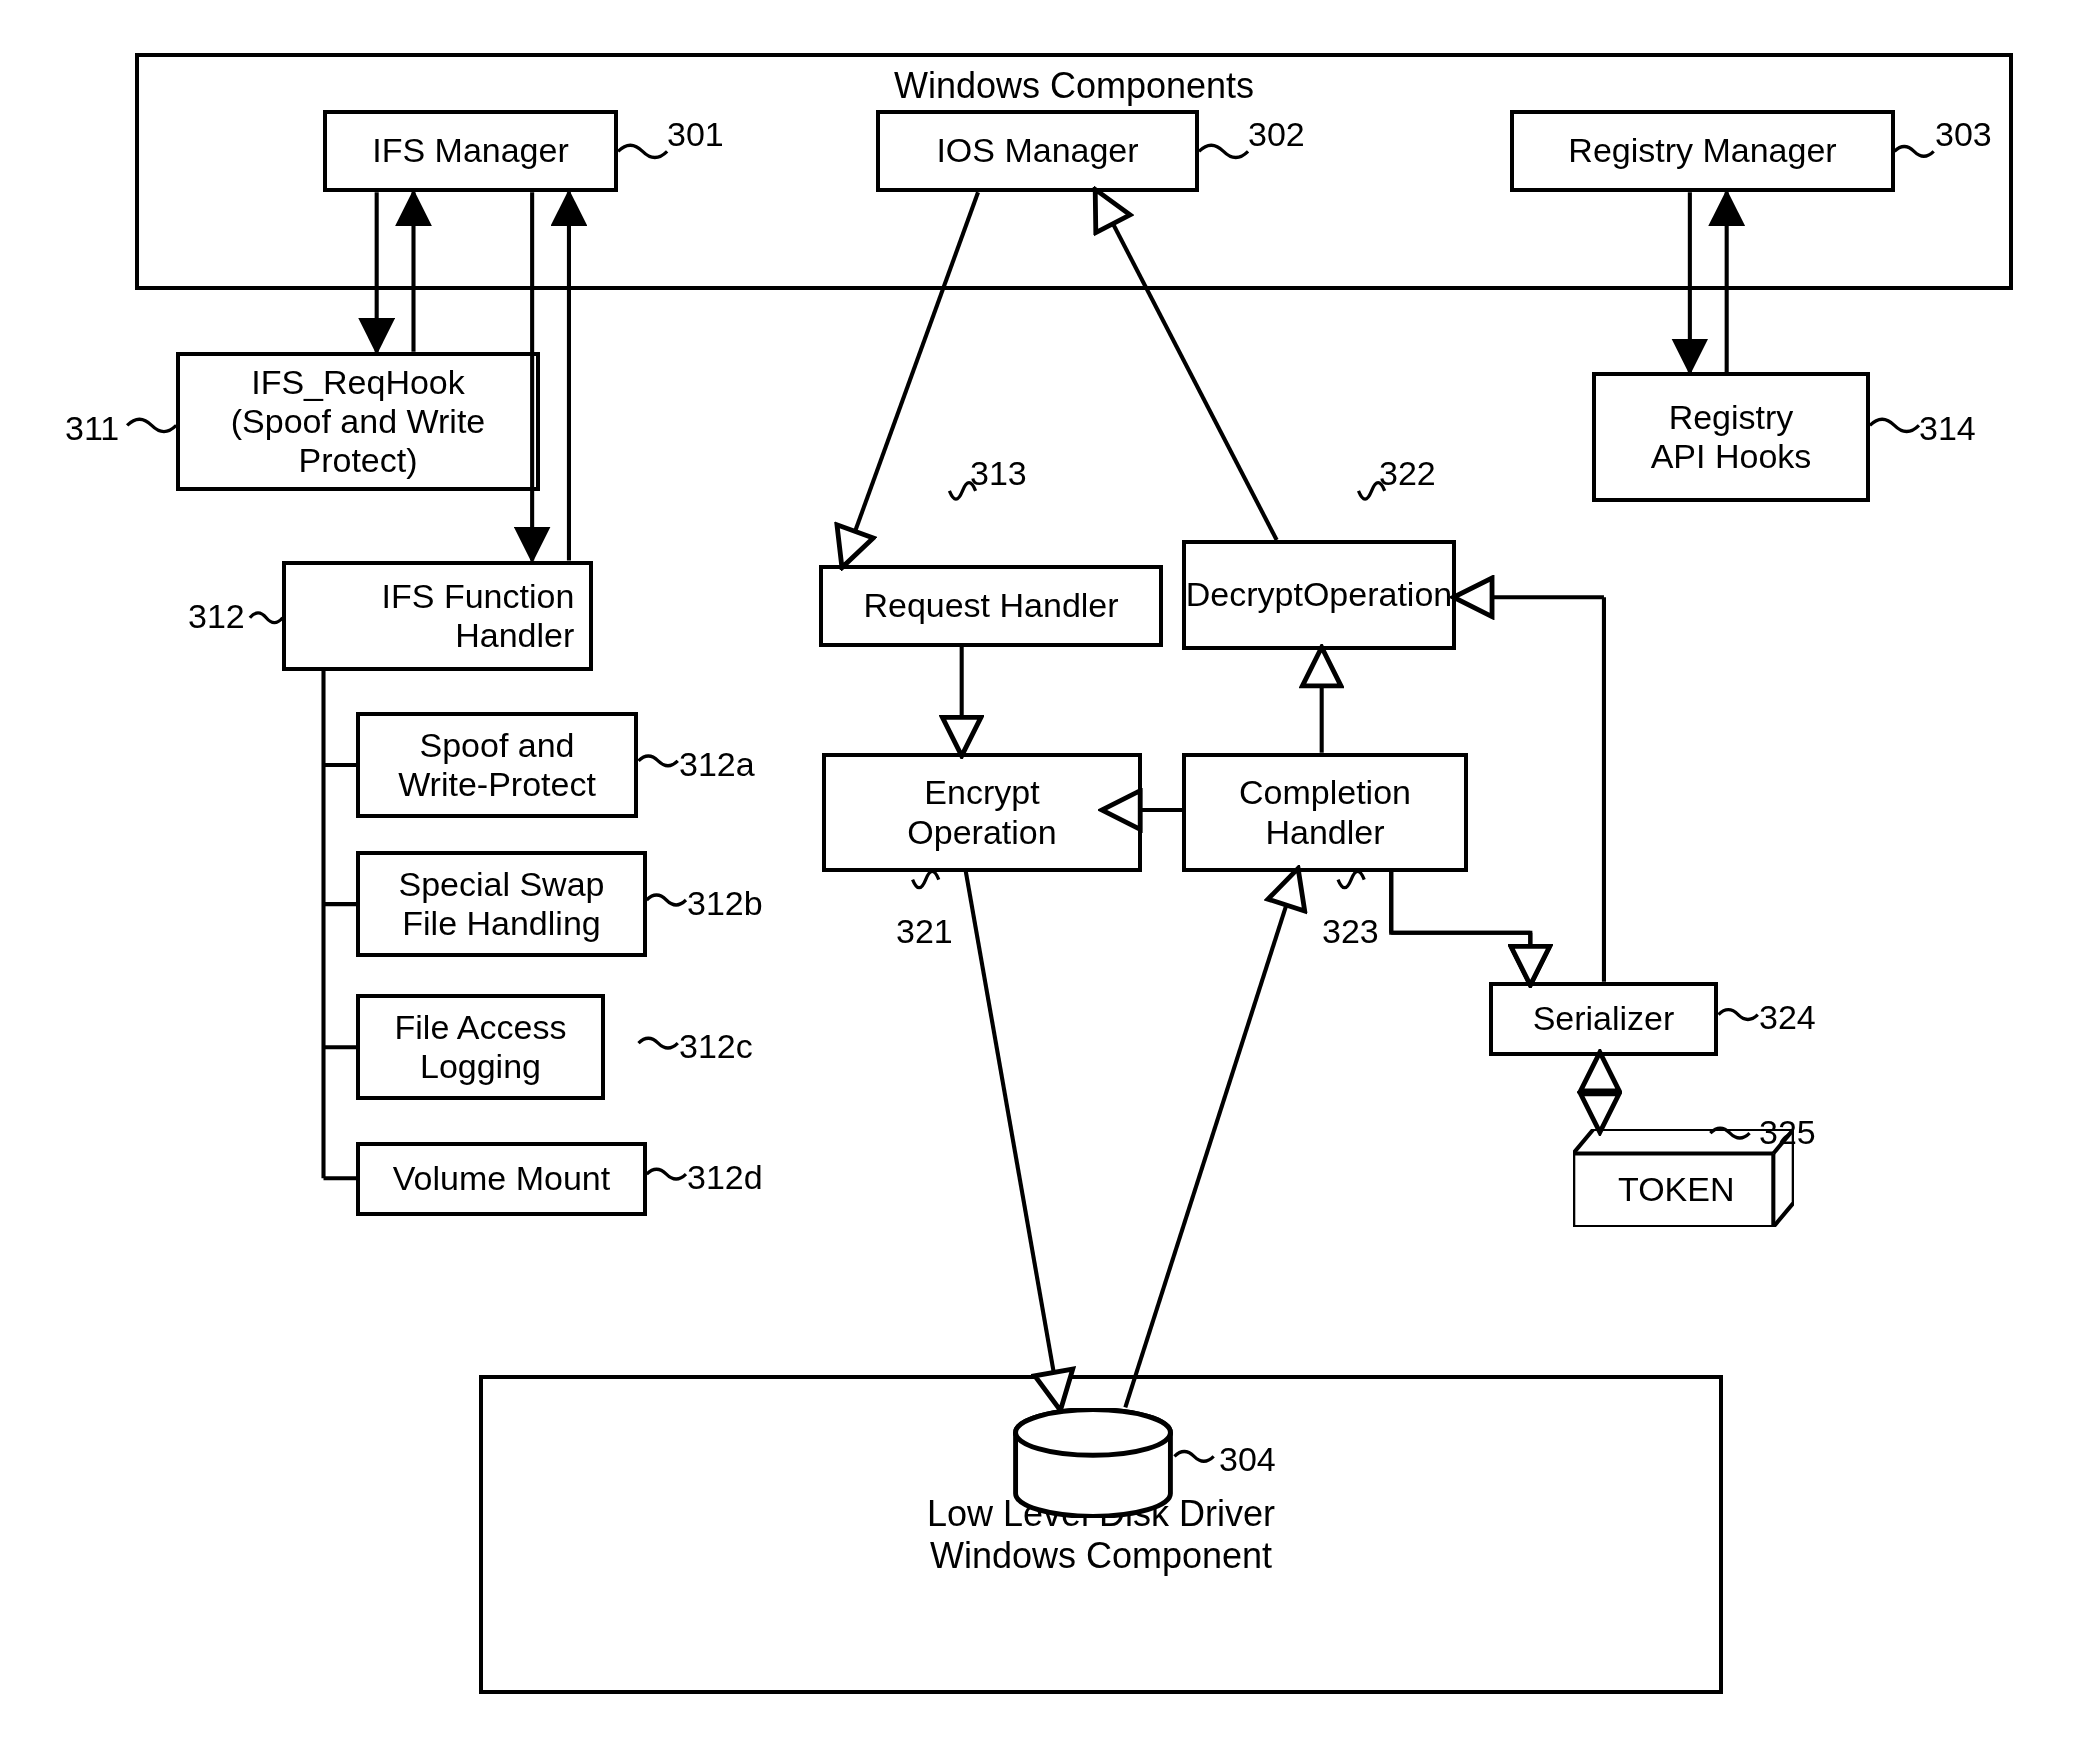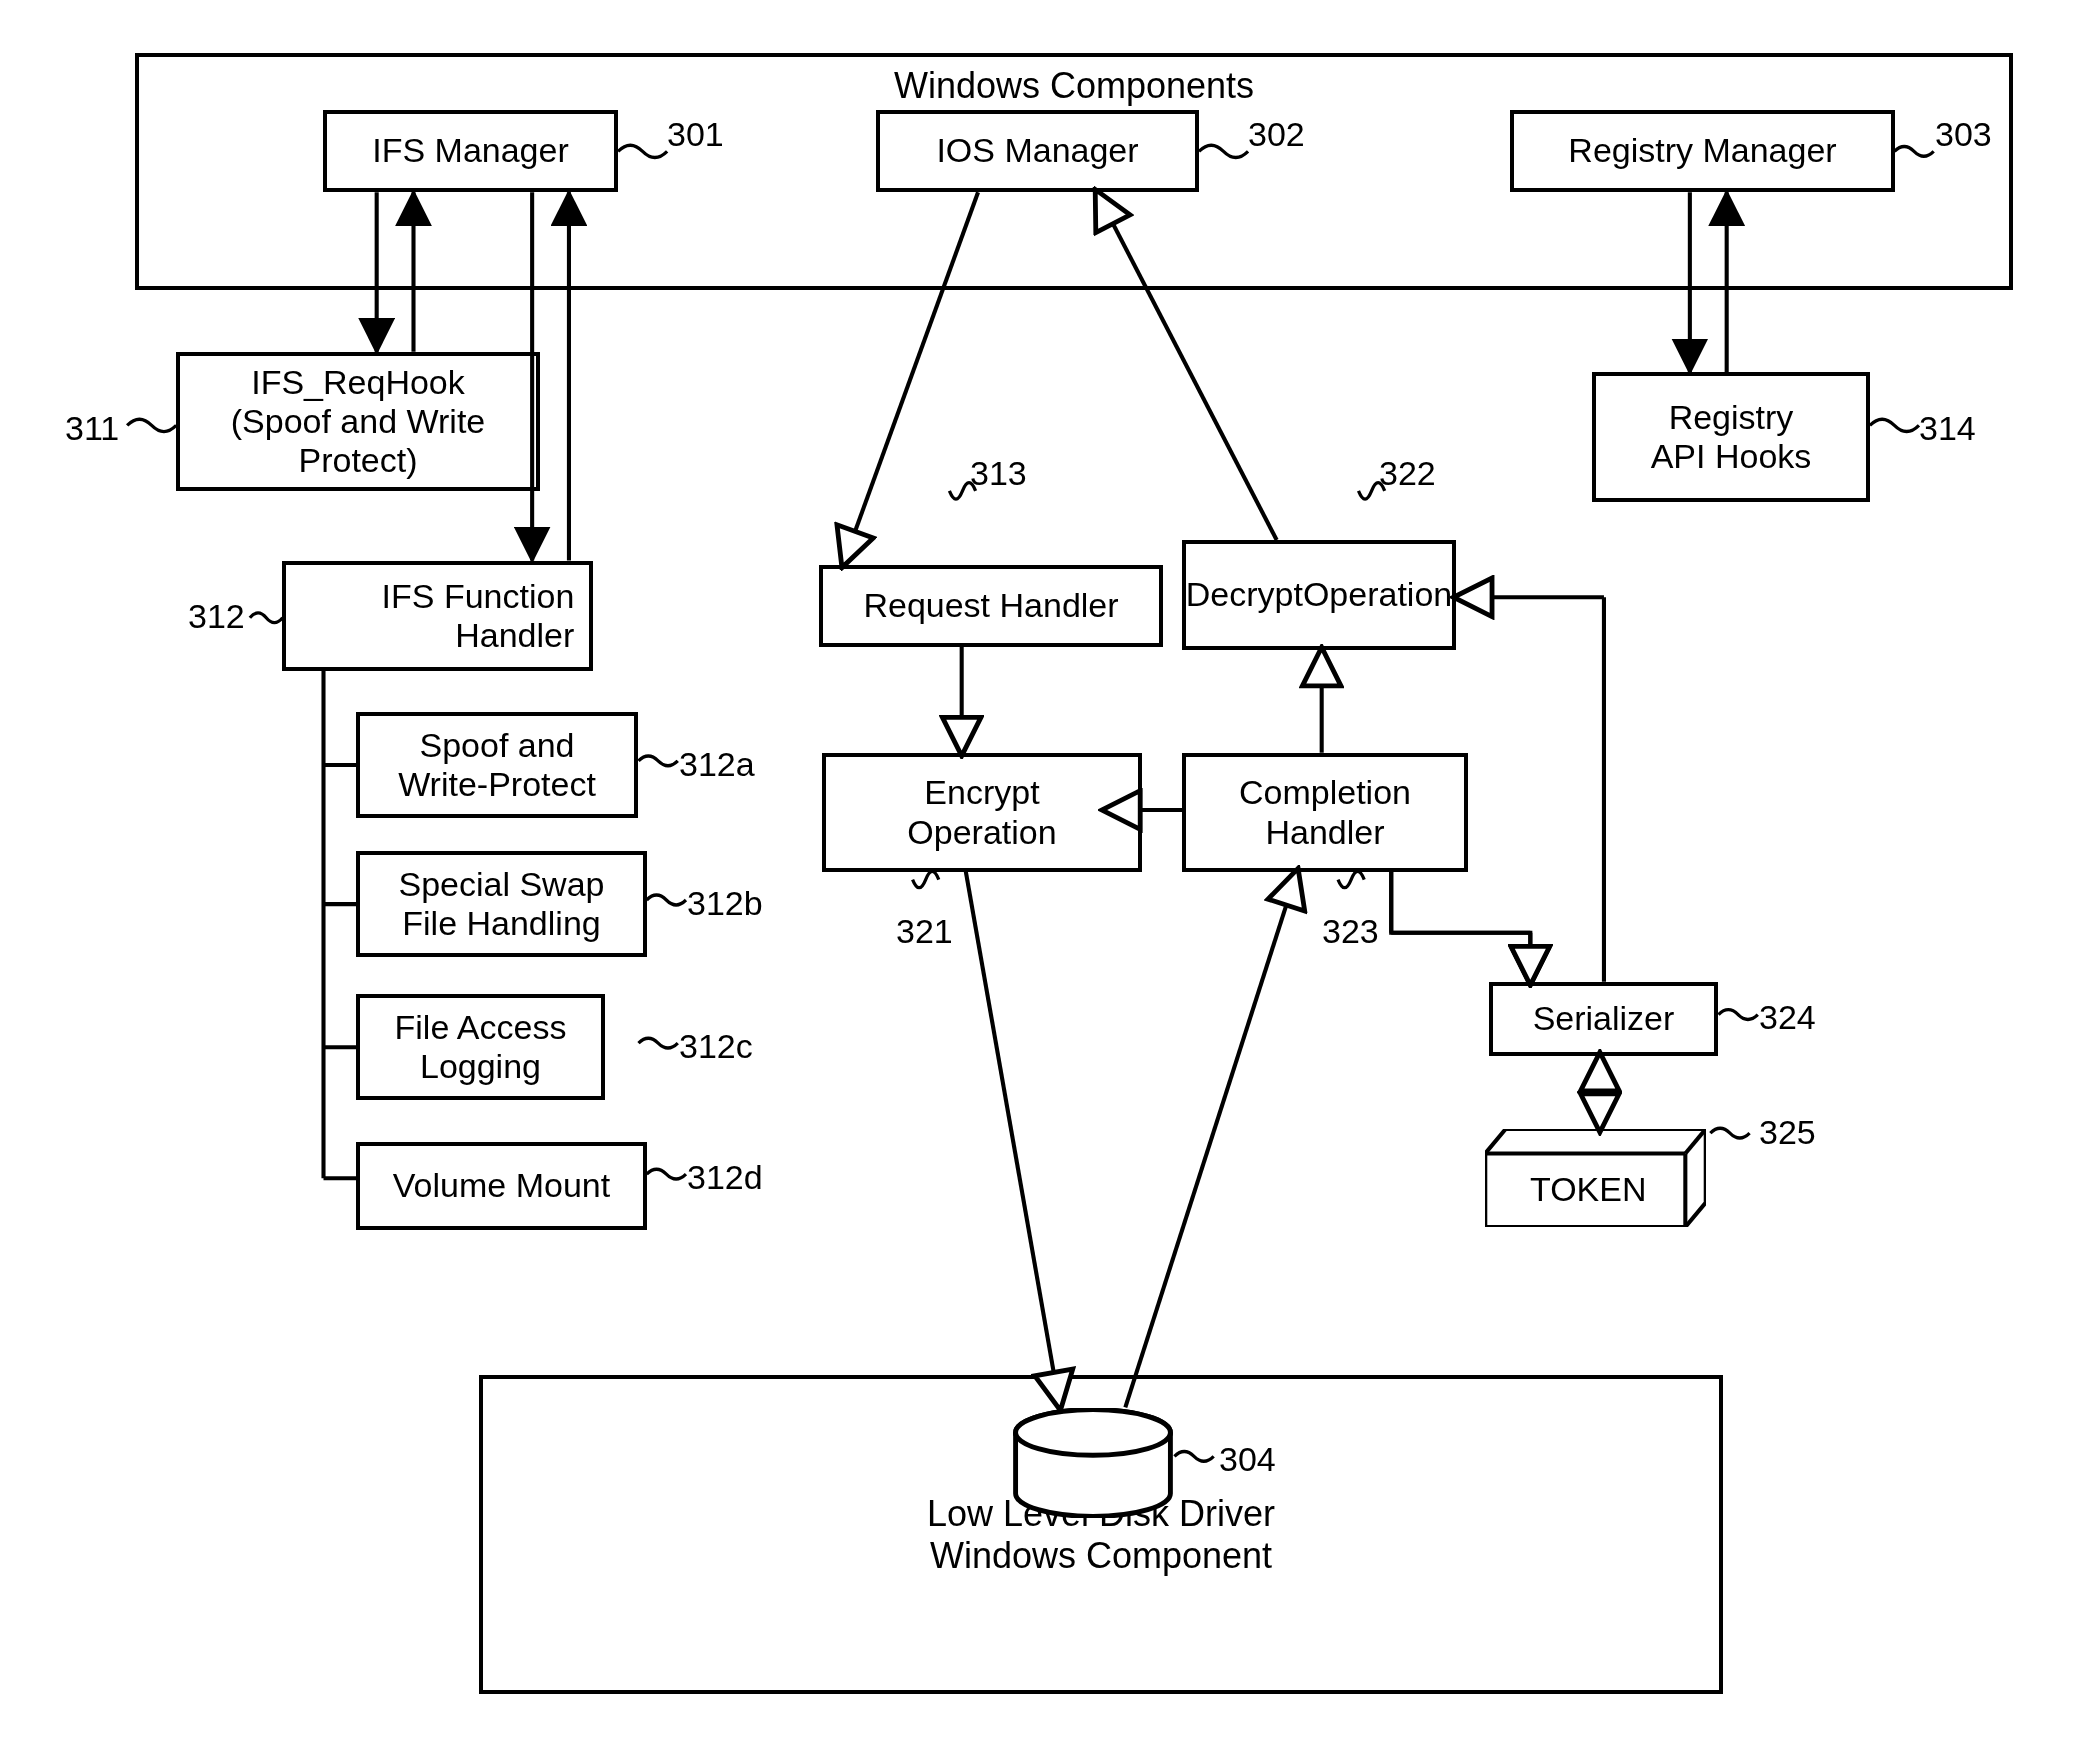--- a/index.html
+++ b/index.html
@@ -95,21 +95,21 @@
     <span>File Handling</span>
   </div>
   <span class="label" style="left:687px; top:884px;">312b</span>
 
   <div class="box" style="left:356px; top:994px; width:249px; height:106px; flex-direction:column;">
     <span>File Access</span>
     <span>Logging</span>
   </div>
   <span class="label" style="left:679px; top:1027px;">312c</span>
 
-  <div class="box" style="left:356px; top:1142px; width:291px; height:88px;">
+  <div class="box" style="left:356px; top:1142px; width:291px; height:74px;">
     <span>Volume Mount</span>
   </div>
   <span class="label" style="left:687px; top:1158px;">312d</span>
 
   <div class="box" style="left:790px; top:565px; width:344px; height:82px;margin-left:29px;">
     <span>Request Handler</span>
   </div>
   <span class="label" style="left:970px; top:454px;">313</span>
 
   <div class="box" style="left:1182px; top:540px; width:274px; height:110px; ">
@@ -128,21 +128,21 @@
     <span>Completion</span>
     <span>Handler</span>
   </div>
   <span class="label" style="left:1322px; top:912px;">323</span>
 
   <div class="box" style="left:1489px; top:982px; width:229px; height:74px;">
     <span>Serializer</span>
   </div>
   <span class="label" style="left:1759px; top:998px;">324</span>
 
-  <div style="position:absolute; left:1485px; top:1129px; width:221px; height:98px;text-decoration:underline;">
+  <div style="position:absolute; left:1573px; top:1129px; width:221px; height:98px;text-decoration:underline;">
     <svg viewBox="0 0 270 120" width="221" height="98">
       <polygon points="25,0 270,0 270,90 245,120 0,120 0,30" fill="#fff" stroke="#000" stroke-width="5"></polygon>
       <line x1="0" y1="30" x2="245" y2="30" stroke="#000" stroke-width="5"></line>
       <line x1="245" y1="30" x2="245" y2="120" stroke="#000" stroke-width="5"></line>
       <line x1="245" y1="30" x2="270" y2="0" stroke="#000" stroke-width="5"></line>
     </svg>
     <span class="label" style="left:45px; top:41px; font-weight:normal;">TOKEN</span>
   </div>
   <span class="label" style="left:1759px; top:1113px;">325</span>
 

